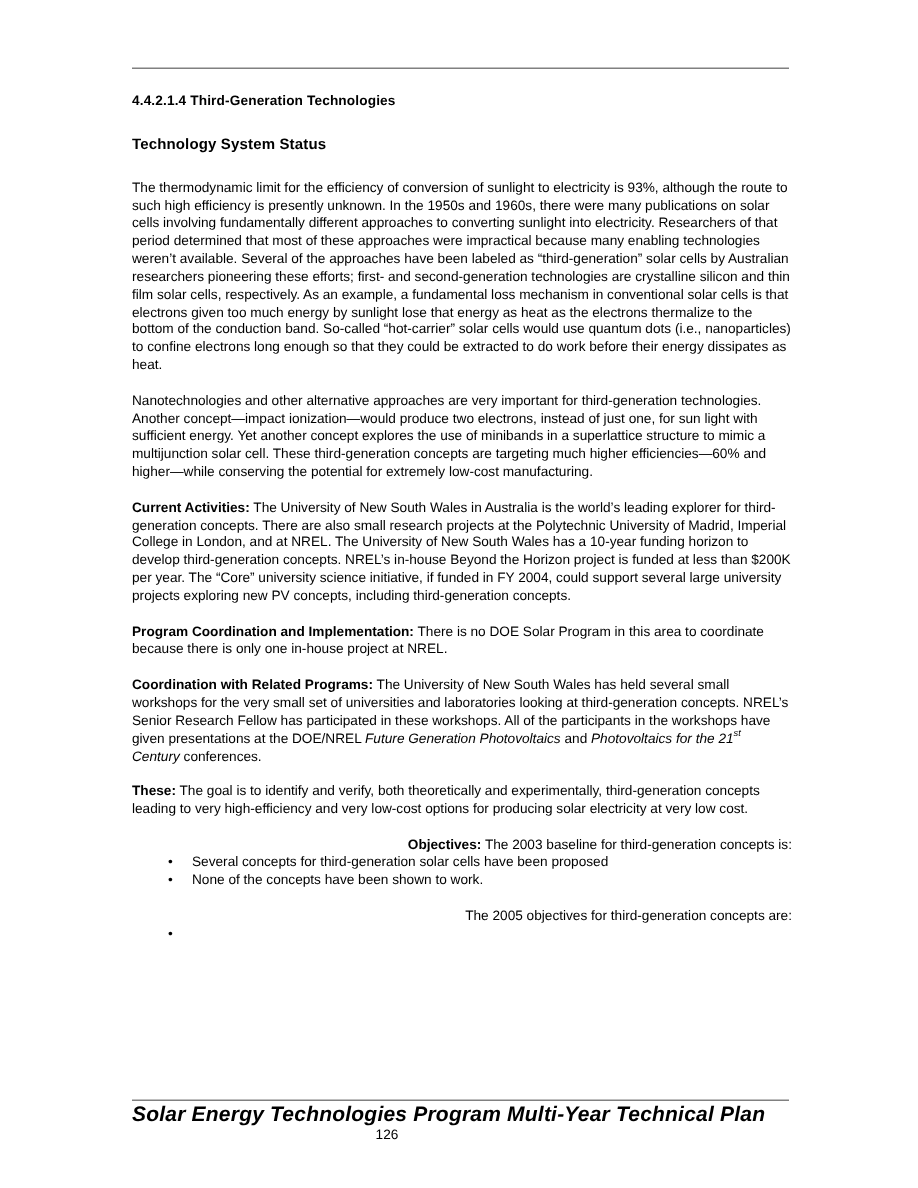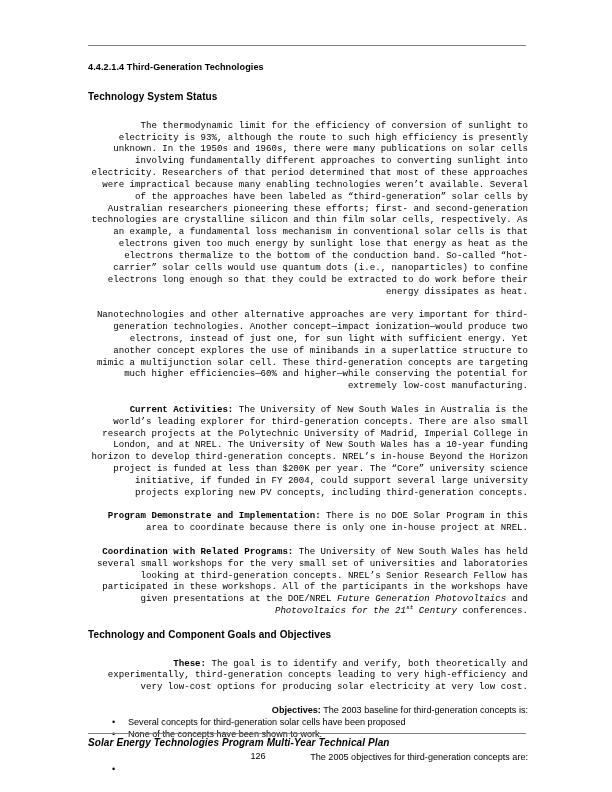--- a/index.html
+++ b/index.html
@@ -61,23 +61,22 @@
   }
   h2.sub-head {
     font-size: 10px;
     font-weight: bold;
     margin: 0 0 17px 0;
     line-height: 11.85px;
     letter-spacing: 0.01em;
   }
   p.body {
     margin: 0 0 11.8px 0;
-    text-align: right;
+    text-align: left;
     line-height: 11.85px;
-    font-family: Liberation Mono, monospace;
   }
   p.lead-in { margin: 0 0 11.8px 0; line-height: 11.85px; text-align: right; }
 
   .run-in { font-weight: bold; }
   .ital { font-style: italic; }
   .sup { font-size: 6.2px; vertical-align: super; line-height: 0; font-style: italic; }
 
   ul.bullets {
     margin: 0 0 11.8px 0;
     padding: 0;
@@ -95,21 +94,21 @@
     top: 0;
     font-size: 9.1px;
     line-height: 11.85px;
   }
 
   
   .footer-text {
     position: absolute;
     left: 88px;
     top: 737px;
-    font-size: 10px;
+    font-size: 14px;
     font-weight: bold;
     font-style: italic;
     line-height: 11px;
     letter-spacing: 0.01em;
   }
   .page-number {
     position: absolute;
     left: 0;
     top: 751px;
     width: 516px;
@@ -130,25 +129,24 @@
     <h1 class="sec-head">4.4.2.1.4  Third-Generation Technologies</h1>
 
     <h2 class="sub-head">Technology System Status</h2>
 
     <p class="body">The thermodynamic limit for the efficiency of conversion of sunlight to electricity is 93%, although the route to such high efficiency is presently unknown.  In the 1950s and 1960s, there were many publications on solar cells involving fundamentally different approaches to converting sunlight into electricity.  Researchers of that period determined that most of these approaches were impractical because many enabling technologies weren’t available.  Several of the approaches have been labeled as “third-generation” solar cells by Australian researchers pioneering these efforts; first- and second-generation technologies are crystalline silicon and thin film solar cells, respectively.  As an example, a fundamental loss mechanism in conventional solar cells is that electrons given too much energy by sunlight lose that energy as heat as the electrons thermalize to the bottom of the conduction band.  So-called “hot-carrier” solar cells would use quantum dots (i.e., nanoparticles) to confine electrons long enough so that they could be extracted to do work before their energy dissipates as heat.</p>
 
     <p class="body">Nanotechnologies and other alternative approaches are very important for third-generation technologies.  Another concept—impact ionization—would produce two electrons, instead of just one, for sun light with sufficient energy.  Yet another concept explores the use of minibands in a superlattice structure to mimic a multijunction solar cell.  These third-generation concepts are targeting much higher efficiencies—60% and higher—while conserving the potential for extremely low-cost manufacturing.</p>
 
     <p class="body"><span class="run-in">Current Activities:</span><span>  The University of New South Wales in Australia is the world’s leading explorer for third-generation concepts.  There are also small research projects at the Polytechnic University of Madrid, Imperial College in London, and at NREL.  The University of New South Wales has a 10-year funding horizon to develop third-generation concepts.  NREL’s in-house Beyond the Horizon project is funded at less than $200K per year.  The “Core” university science initiative, if funded in FY 2004, could support several large university projects exploring new PV concepts, including third-generation concepts.</span></p>
 
-    <p class="body"><span class="run-in">Program Demonstrate and Implementation:</span><span>  There is no DOE Solar Program in this area to coordinate because there is only one in-house project at NREL.</span></p>
+    <p class="body"><span class="run-in">Program Coordination and Implementation:</span><span>  There is no DOE Solar Program in this area to coordinate because there is only one in-house project at NREL.</span></p>
 
     <p class="body"><span class="run-in">Coordination with Related Programs:</span><span>  The University of New South Wales has held several small workshops for the very small set of universities and laboratories looking at third-generation concepts.  NREL’s Senior Research Fellow has participated in these workshops.  All of the participants in the workshops have given presentations at the DOE/NREL </span><span class="ital">Future Generation Photovoltaics</span><span> and </span><span class="ital">Photovoltaics for the 21</span><span class="sup">st</span><span class="ital"> Century</span><span> conferences.</span></p>
 
-    <h2 class="sub-head">Technology and Component Goals and Objectives</h2>
 
     <p class="body"><span class="run-in">These:</span><span>  The goal is to identify and verify, both theoretically and experimentally, third-generation concepts leading to very high-efficiency and very low-cost options for producing solar electricity at very low cost.</span></p>
 
     <p class="lead-in" style="margin-bottom:0;"><span class="run-in">Objectives:</span><span>  The 2003 baseline for third-generation concepts is:</span></p>
 
     <ul class="bullets">
       <li><span class="dot">•</span><span>Several concepts for third-generation solar cells have been proposed</span></li>
       <li><span class="dot">•</span><span>None of the concepts have been shown to work.</span></li>
     </ul>
 

